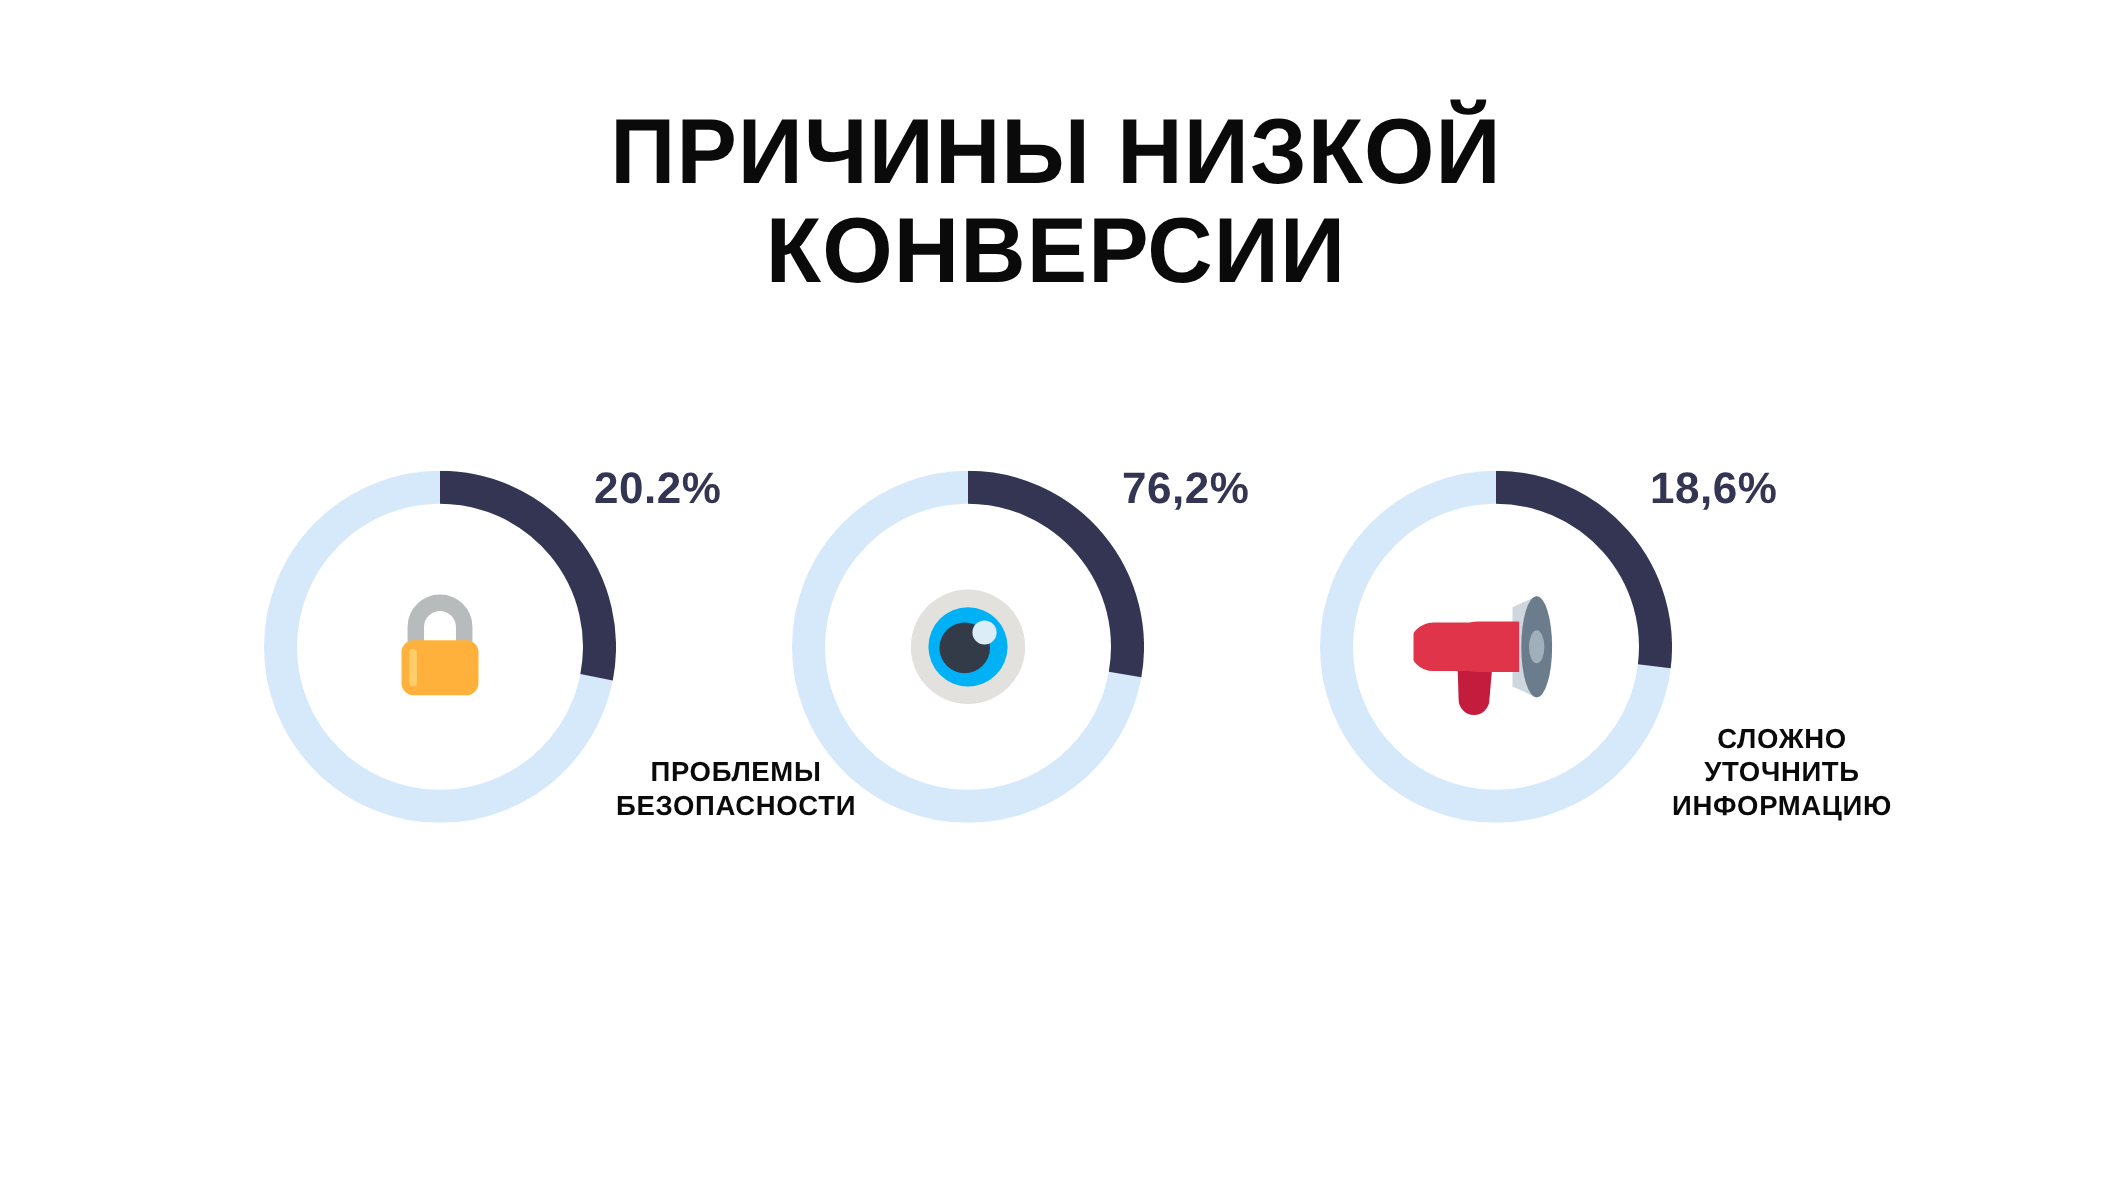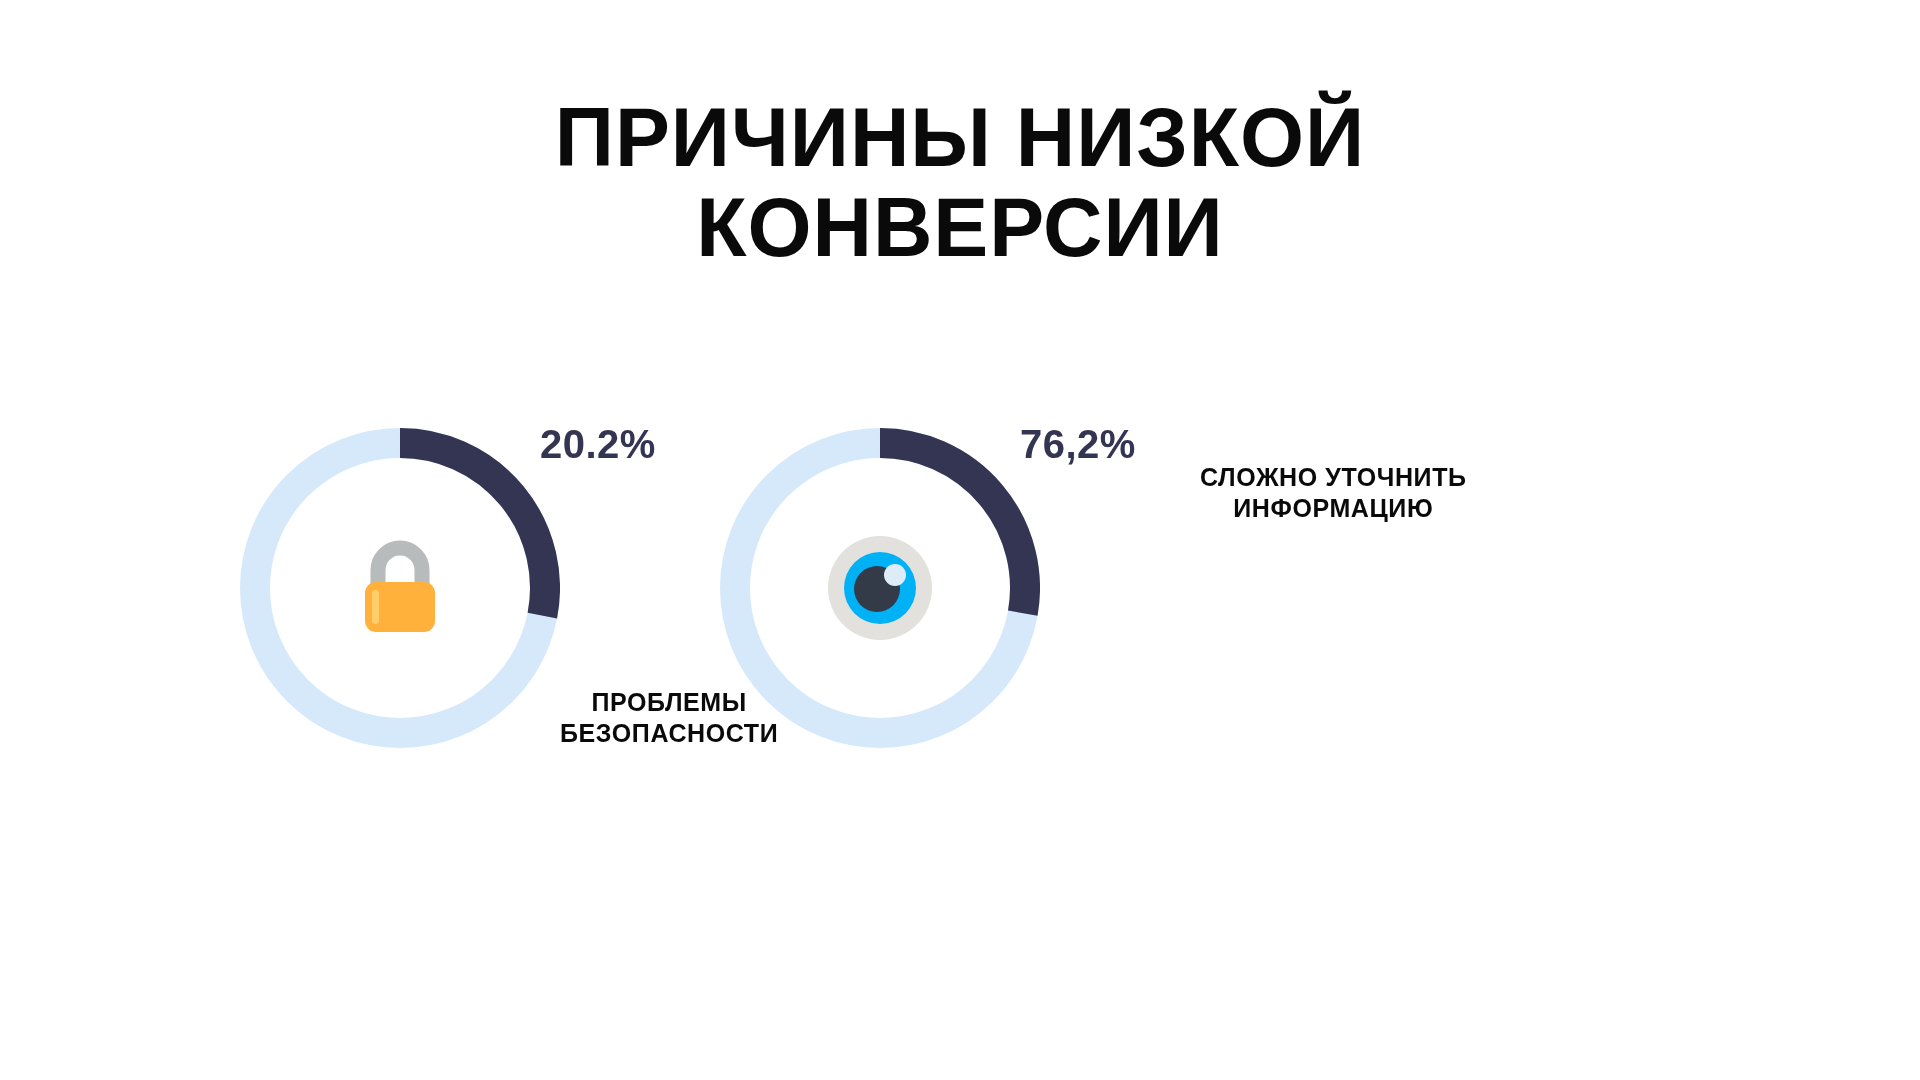--- a/index.html
+++ b/index.html
@@ -162,20 +162,37 @@
             <circle cx="59" cy="63" r="23" fill="#333B49"></circle>
             <circle cx="77" cy="49" r="11" fill="#DCEDF7"></circle>
           </svg>
         </div>
         <div class="pct">76,2%</div>
       </div>
     </div>
 
 
     <div class="card">
+      <div class="donut-wrap">
+        <svg class="donut-svg" viewBox="0 0 320 320">
+          <circle cx="160" cy="160" r="145" fill="none" stroke="#D6E9FB" stroke-width="30"></circle>
+          <path id="arc-3" fill="none" stroke="#343453" stroke-width="30" d="M 160.00 15.00 A 145 145 0 0 1 303.92 177.67"></path>
+        </svg>
+        <div class="donut-icon">
+          <svg width="150" height="140" viewBox="0 0 150 140">
+            <path d="M40 84 h32 l-3 34 a14 14 0 0 1 -28 0 z" fill="#C41C3C"></path>
+            <path d="M90 34 L112 24 v92 L90 106 Z" fill="#CDD7DD"></path>
+            <path d="M58 47 h38 v46 h-38 a20 20 0 0 1 0 -46 z" fill="#E0344A"></path>
+            <path d="M18 48 h42 v44 h-42 a15 15 0 0 1 0 -44 z" fill="#E0344A"></path>
+            <ellipse cx="112" cy="70" rx="14" ry="46" fill="#6B7C8C"></ellipse>
+            <ellipse cx="112" cy="70" rx="7" ry="15" fill="#9FB0BC"></ellipse>
+          </svg>
+        </div>
+        <div class="pct">18,6%</div>
+      </div>
       <div class="caption">
         <span class="cl">СЛОЖНО УТОЧНИТЬ</span>
         <span class="cl">ИНФОРМАЦИЮ</span>
       </div>
     </div>
 
   </div>
 </div>
 
 </body></html>

